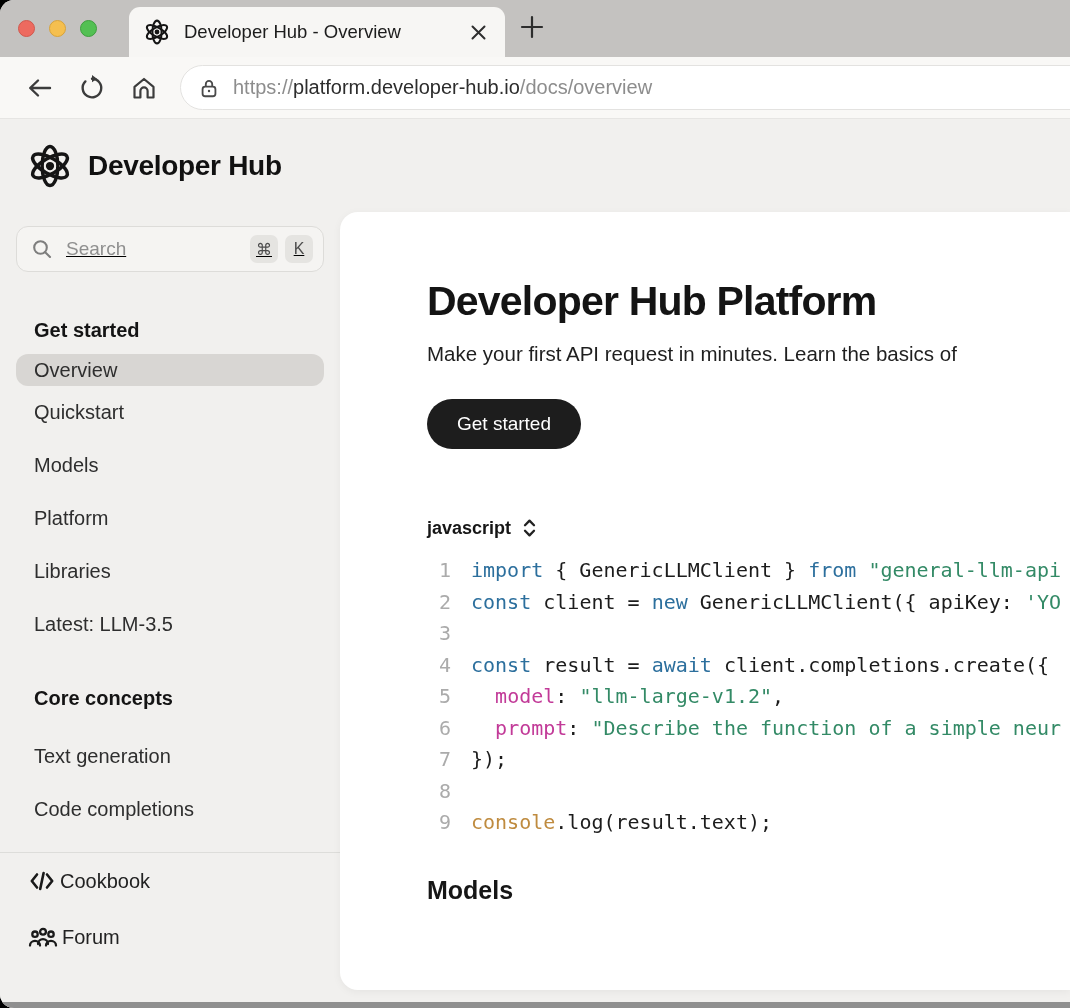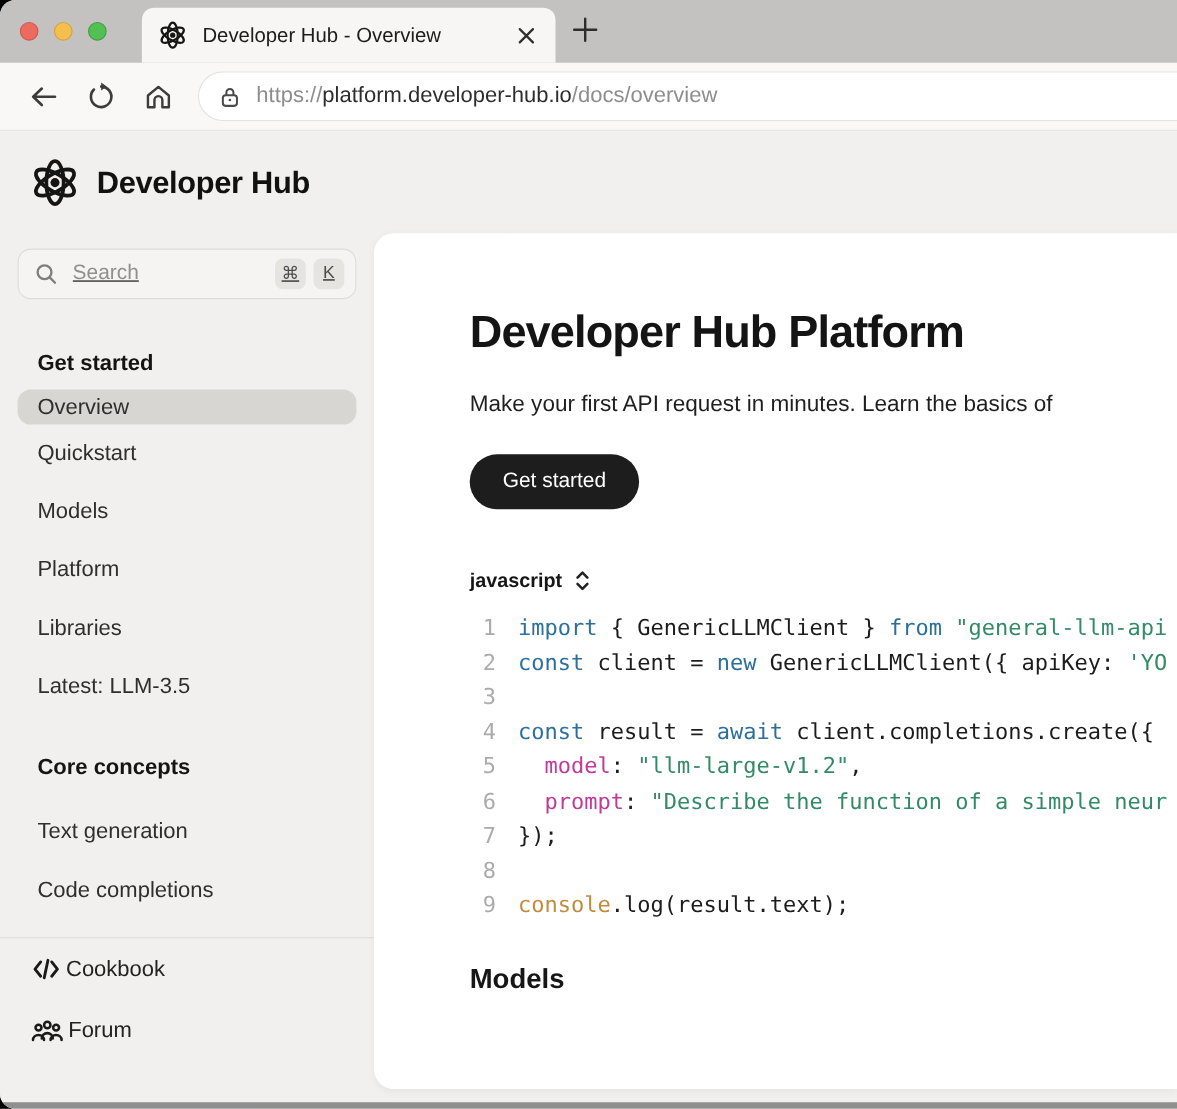--- a/index.html
+++ b/index.html
@@ -86,28 +86,28 @@
   }
   .footer-item .ficon{color:#1a1a1a;display:flex;}
   
   .main-card{
     position:absolute;left:340px;top:92px;right:0;bottom:18px;background:var(--card);
     border-radius:18px 0 0 18px;padding:66px 0 0 87px;overflow:hidden;
     box-shadow:0 2px 8px rgba(0,0,0,0.05);
   }
   .main-card h1{margin:0;font-size:41px;font-weight:700;color:#141414;letter-spacing:-0.8px;line-height:46px;}
   .main-card h2{margin:36px 0 0;font-size:25px;font-weight:700;color:#161616;line-height:30px;}
-  .intro{margin:30px 0 0;font-size:20.5px;color:#1f1f1f;white-space:nowrap;line-height:27px;}
+  .intro{margin:16px 0 0;font-size:20.5px;color:#1f1f1f;white-space:nowrap;line-height:27px;}
   .cta-row{margin-top:32px;}
   .cta-button{
     display:inline-flex;align-items:center;justify-content:center;height:50px;
     padding:0 30px;background:var(--btn);color:#fff;font-size:19px;border:none;
     border-radius:27px;font-family:"Liberation Sans",sans-serif;cursor:pointer;
   }
-  .lang-row{margin-top:54px;display:flex;align-items:center;gap:11px;height:22px;}
+  .lang-row{margin-top:68px;display:flex;align-items:center;gap:11px;height:22px;}
   .lang-label{font-size:18px;font-weight:700;color:#161616;}
   .lang-chevrons{color:#222;display:flex;}
   .code-block{margin-top:16px;font-family:"DejaVu Sans Mono",monospace;font-size:20px;line-height:31.5px;}
   .code-line{display:flex;white-space:pre;}
   .line-num{width:24px;text-align:right;color:#ababab;margin-right:20px;flex:none;}
   .code-text{color:#1c1c1c;}
   .tok-kw{color:var(--kw);}
   .tok-str{color:var(--str);}
   .tok-key{color:var(--key);}
   .tok-builtin{color:var(--builtin);}

